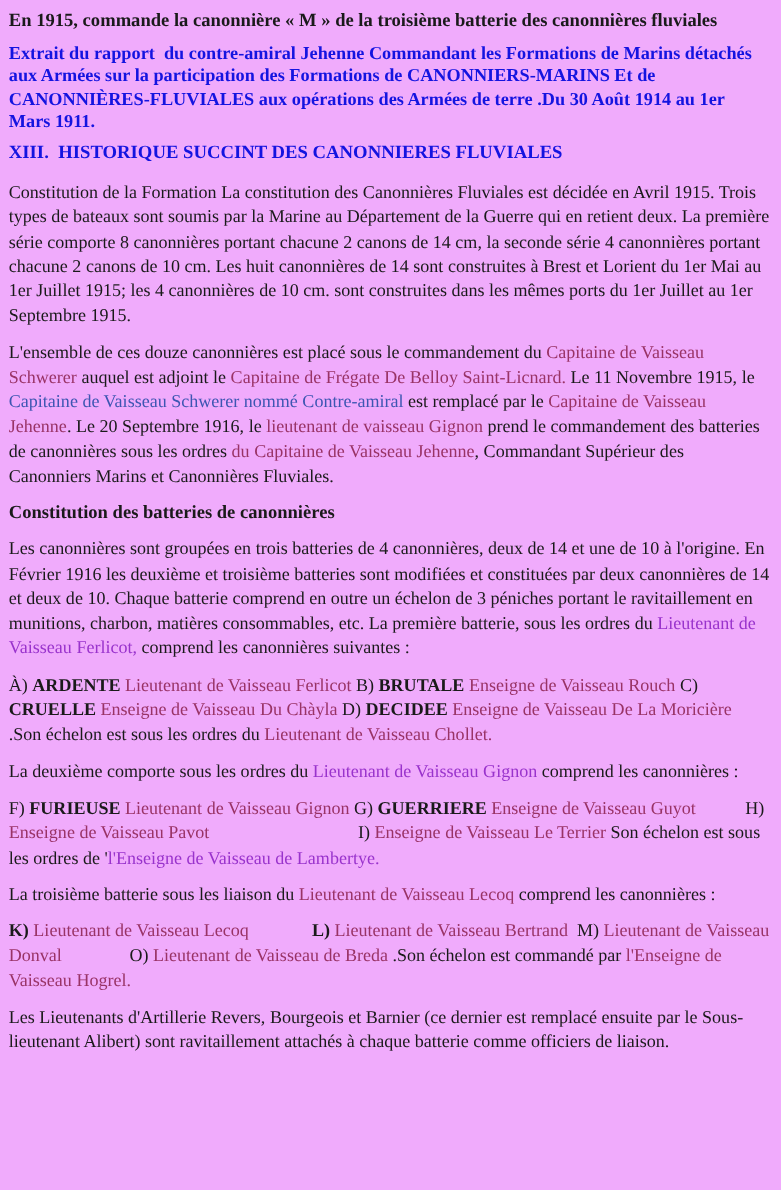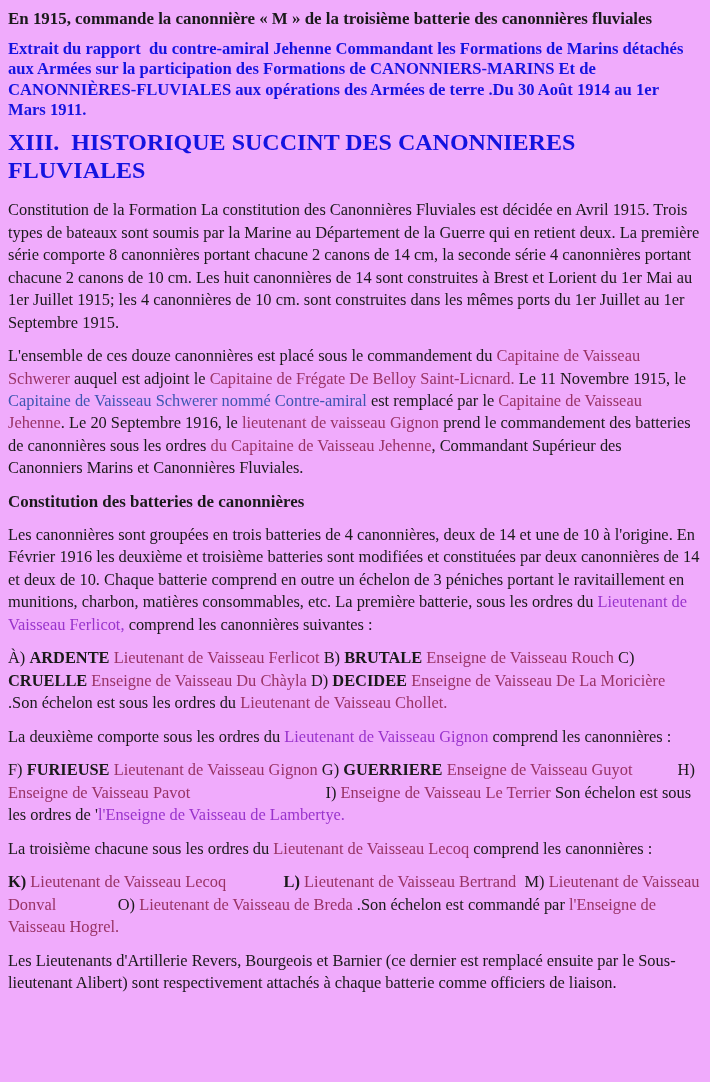--- a/index.html
+++ b/index.html
@@ -31,21 +31,21 @@
     white-space: pre-wrap;
   }
   .extract {
     font-weight: bold;
     font-size: 16.6px;
     line-height: 1.22;
     margin: 0 0 9px 0;
     white-space: pre-wrap;
   }
   h1.section {
-    font-size: 24px;
+    font-size: 17px;
     font-weight: bold;
     line-height: 1.15;
     margin: 0 0 15px 0;
     white-space: pre-wrap;
   }
   h2.sub {
     font-size: 16.9px;
     font-weight: bold;
     line-height: 1.25;
     margin: 2px 0 12px 0;
@@ -59,16 +59,16 @@
   <p class="intro-bold"><span style="font-weight: bold;">En 1915, commande la canonnière « M » de la troisième batterie des canonnières fluviales</span></p>
   <p class="extract"><span style="color: rgb(20, 20, 224); font-weight: bold;">Extrait du rapport  du contre-amiral Jehenne Commandant les Formations de Marins détachés aux Armées sur la participation des Formations de CANONNIERS-MARINS Et de CANONNIÈRES-FLUVIALES aux opérations des Armées de terre .Du 30 Août 1914 au 1er Mars 1911.</span></p>
   <h1 class="section"><span style="color: rgb(20, 20, 224); font-weight: bold;">XIII.  HISTORIQUE SUCCINT DES CANONNIERES FLUVIALES</span></h1>
   <p class="para"><span>Constitution de la Formation La constitution des Canonnières Fluviales est décidée en Avril 1915. Trois types de bateaux sont soumis par la Marine au Département de la Guerre qui en retient deux. La première série comporte 8 canonnières portant chacune 2 canons de 14 cm, la seconde série 4 canonnières portant chacune 2 canons de 10 cm. Les huit canonnières de 14 sont construites à Brest et Lorient du 1er Mai au 1er Juillet 1915; les 4 canonnières de 10 cm. sont construites dans les mêmes ports du 1er Juillet au 1er Septembre 1915.</span></p>
   <p class="para"><span>L'ensemble de ces douze canonnières est placé sous le commandement du </span><span style="color: rgb(153, 51, 102);">Capitaine de Vaisseau Schwerer</span><span> auquel est adjoint le </span><span style="color: rgb(153, 51, 102);">Capitaine de Frégate De Belloy Saint-Licnard.</span><span> Le 11 Novembre 1915, le </span><span style="color: rgb(61, 86, 178);">Capitaine de Vaisseau Schwerer nommé Contre-amiral</span><span> est remplacé par le </span><span style="color: rgb(153, 51, 102);">Capitaine de Vaisseau Jehenne</span><span>. Le 20 Septembre 1916, le </span><span style="color: rgb(153, 51, 102);">lieutenant de vaisseau Gignon</span><span> prend le commandement des batteries de canonnières sous les ordres </span><span style="color: rgb(153, 51, 102);">du Capitaine de Vaisseau Jehenne</span><span>, Commandant Supérieur des Canonniers Marins et Canonnières Fluviales.</span></p>
   <h2 class="sub"><span style="font-weight: bold; text-align: center;">Constitution des batteries de canonnières</span></h2>
   <p class="para"><span>Les canonnières sont groupées en trois batteries de 4 canonnières, deux de 14 et une de 10 à l'origine. En Février 1916 les deuxième et troisième batteries sont modifiées et constituées par deux canonnières de 14 et deux de 10. Chaque batterie comprend en outre un échelon de 3 péniches portant le ravitaillement en munitions, charbon, matières consommables, etc. La première batterie, sous les ordres du </span><span style="color: rgb(153, 51, 204);">Lieutenant de Vaisseau Ferlicot,</span><span> comprend les canonnières suivantes :</span></p>
   <p class="para"><span>À) </span><span style="font-weight: bold;">ARDENTE</span><span> </span><span style="color: rgb(153, 51, 102);">Lieutenant de Vaisseau Ferlicot</span><span> B) </span><span style="font-weight: bold;">BRUTALE</span><span> </span><span style="color: rgb(153, 51, 102);">Enseigne de Vaisseau Rouch</span><span> C) </span><span style="font-weight: bold;">CRUELLE</span><span> </span><span style="color: rgb(153, 51, 102);">Enseigne de Vaisseau Du Chàyla</span><span> D) </span><span style="font-weight: bold;">DECIDEE</span><span> </span><span style="color: rgb(153, 51, 102);">Enseigne de Vaisseau De La Moricière</span><span>  .Son échelon est sous les ordres du </span><span style="color: rgb(153, 51, 102);">Lieutenant de Vaisseau Chollet.</span></p>
   <p class="para"><span>La deuxième comporte sous les ordres du </span><span style="color: rgb(153, 51, 204);">Lieutenant de Vaisseau Gignon</span><span> comprend les canonnières :</span></p>
   <p class="para"><span>F) </span><span style="font-weight: bold;">FURIEUSE</span><span> </span><span style="color: rgb(153, 51, 102);">Lieutenant de Vaisseau Gignon</span><span> G) </span><span style="font-weight: bold;">GUERRIERE</span><span> </span><span style="color: rgb(153, 51, 102);">Enseigne de Vaisseau Guyot</span><span>           H) </span><span style="color: rgb(153, 51, 102);">Enseigne de Vaisseau Pavot</span><span>                                 I) </span><span style="color: rgb(153, 51, 102);">Enseigne de Vaisseau Le Terrier</span><span> Son échelon est sous les ordres de '</span><span style="color: rgb(153, 51, 204);">l'Enseigne de Vaisseau de Lambertye.</span></p>
-  <p class="para"><span>La troisième chacune sous les ordres du </span><span style="color: rgb(153, 51, 102);">Lieutenant de Vaisseau Lecoq</span><span> comprend les canonnières :</span></p>
+  <p class="para"><span>La troisième batterie sous les liaison du </span><span style="color: rgb(153, 51, 102);">Lieutenant de Vaisseau Lecoq</span><span> comprend les canonnières :</span></p>
   <p class="para"><span style="font-weight: bold;">K)</span><span> </span><span style="color: rgb(153, 51, 102);">Lieutenant de Vaisseau Lecoq</span><span>              </span><span style="font-weight: bold;">L)</span><span> </span><span style="color: rgb(153, 51, 102);">Lieutenant de Vaisseau Bertrand</span><span>  M) </span><span style="color: rgb(153, 51, 102);">Lieutenant de Vaisseau Donval</span><span>               O) </span><span style="color: rgb(153, 51, 102);">Lieutenant de Vaisseau de Breda</span><span> .Son échelon est commandé par </span><span style="color: rgb(153, 51, 102);">l'Enseigne de Vaisseau Hogrel.</span></p>
-  <p class="para"><span>Les Lieutenants d'Artillerie Revers, Bourgeois et Barnier (ce dernier est remplacé ensuite par le Sous-lieutenant Alibert) sont respectivement attachés à chaque batterie comme officiers de liaison.</span></p>
+  <p class="para"><span>Les Lieutenants d'Artillerie Revers, Bourgeois et Barnier (ce dernier est remplacé ensuite par le Sous-lieutenant Alibert) sont ravitaillement attachés à chaque batterie comme officiers de liaison.</span></p>
 </div>
 
 </body></html>

